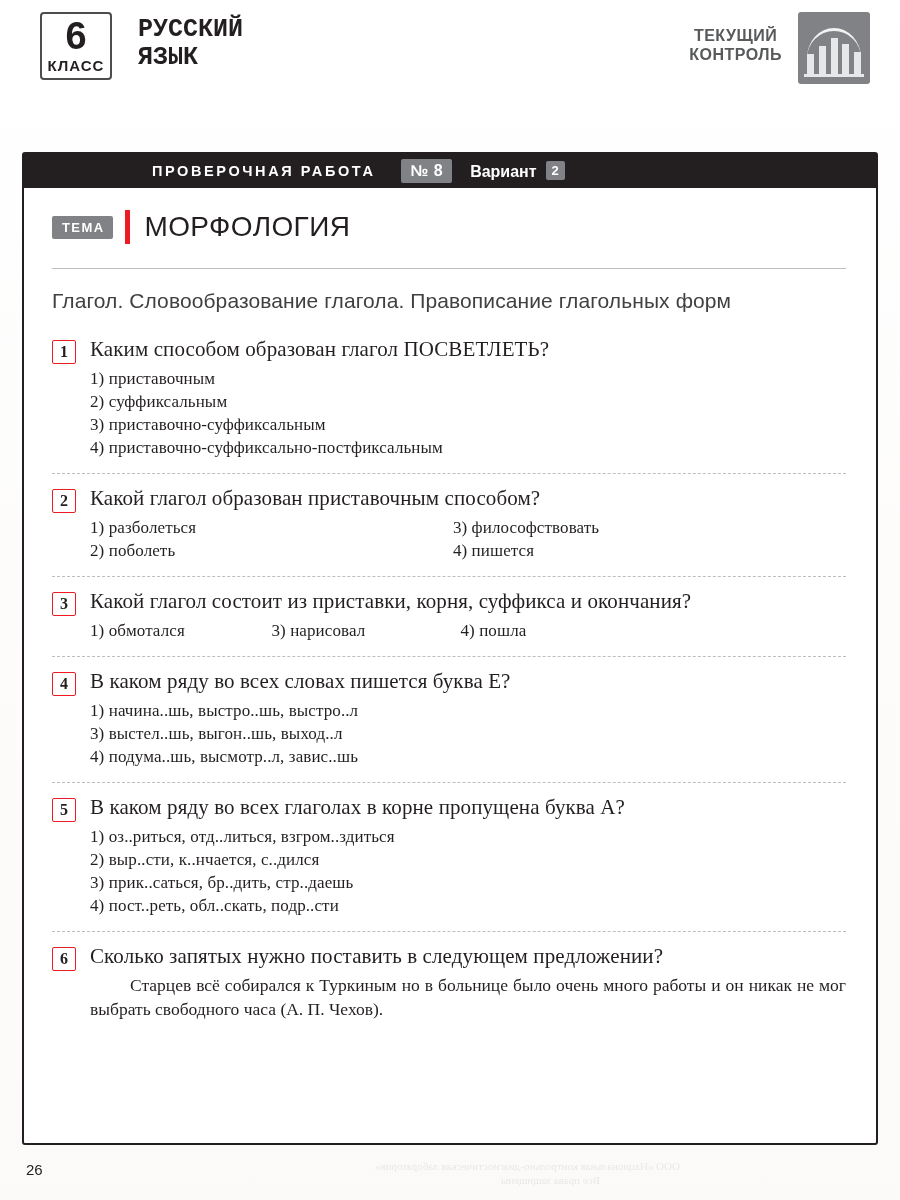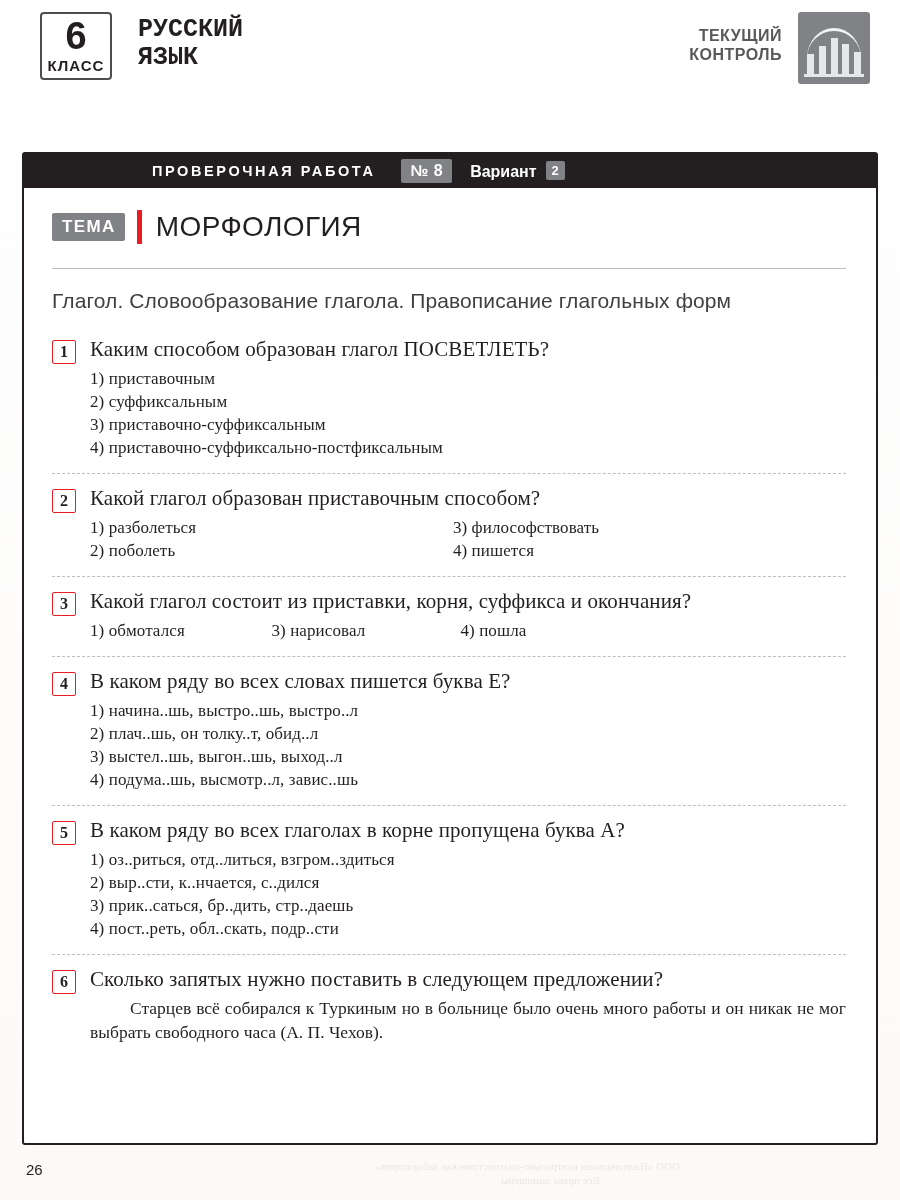--- a/index.html
+++ b/index.html
@@ -64,21 +64,21 @@
   .header-right {
     margin-left: auto;
     display: flex;
     align-items: flex-start;
   }
   .control-label {
     font-family: "Liberation Sans", sans-serif;
     font-weight: bold;
     font-size: 16px;
     line-height: 19px;
-    text-align: right;
+    text-align: center;
     color: #58595b;
     margin-top: 14px;
     margin-right: 16px;
     letter-spacing: 0.5px;
   }
   .logo-box {
     width: 72px;
     height: 72px;
     background: #808285;
     border-radius: 3px;
@@ -205,21 +205,21 @@
 
   
   .theme-row {
     display: flex;
     align-items: center;
   }
   .theme-tag {
     background: #808285;
     color: #ffffff;
     font-family: "Liberation Sans", sans-serif;
-    font-size: 17px;
+    font-size: 13px;
     font-weight: bold;
     letter-spacing: 1.4px;
     padding: 4px 9px 4px 10px;
     border-radius: 2px;
   }
   .theme-bar {
     width: 5px;
     height: 34px;
     background: #ed1c24;
     margin: 0 14px 0 12px;
@@ -469,21 +469,20 @@
           </div>
         </div>
       </div>
 
       <div class="task">
         <div class="task-num">4</div>
         <div class="task-body">
           <div class="task-q">В каком ряду во всех словах пишется буква Е?</div>
           <div class="opts">
             <div class="opt">1) начина..шь, выстро..шь, выстро..л</div>
-            <div class="opt">2) плач..шь, он толку..т, обид..л</div>
             <div class="opt">3) выстел..шь, выгон..шь, выход..л</div>
             <div class="opt">4) подума..шь, высмотр..л, завис..шь</div>
           </div>
         </div>
       </div>
 
       <div class="task">
         <div class="task-num">5</div>
         <div class="task-body">
           <div class="task-q">В каком ряду во всех глаголах в корне пропущена буква А?</div>

